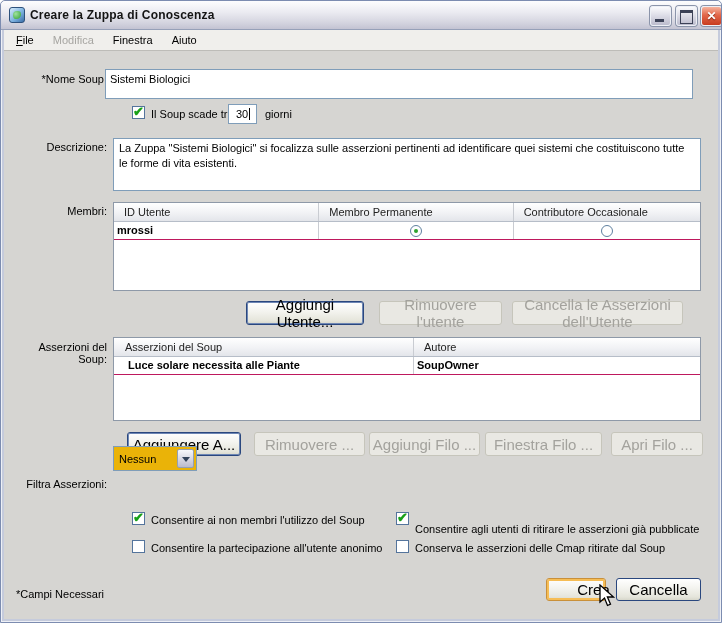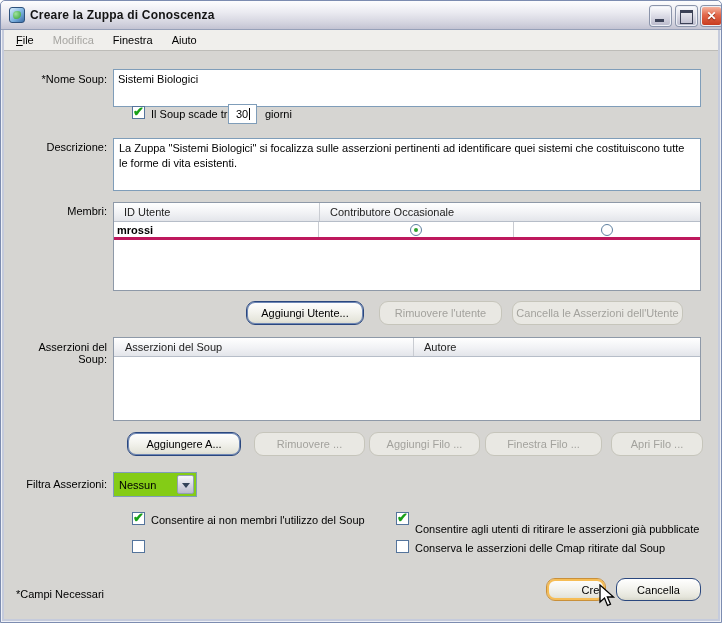--- a/index.html
+++ b/index.html
@@ -55,41 +55,41 @@
   .checkbox{position:absolute;width:13px;height:13px;background:#fff;border:1px solid #54749c;}
   .checkbox.on::after{content:"✔";position:absolute;left:0px;top:-3px;font-size:13px;font-weight:bold;color:#18a018;}
   .radio{width:12px;height:12px;border-radius:50%;border:1px solid #5f80a0;background:#fff;position:relative;}
   .radio.on::after{content:"";position:absolute;left:3px;top:3px;width:4px;height:4px;border-radius:50%;background:#2fa32f;}
   .opt-label{position:absolute;font-size:11px;}
   
   .jtable{position:absolute;background:#fff;border:1px solid #8e99a8;}
   .thead{display:flex;height:19px;background:linear-gradient(180deg,#ffffff 0%,#f1f2f5 55%,#e3e5ea 100%);border-bottom:1px solid #b6bdc8;}
   .hcell{padding:3px 4px 0 10px;border-right:1px solid #c9ccd2;color:#222;overflow:hidden;white-space:nowrap;}
   .hcell:last-child{border-right:none;}
-  .trow{display:flex;height:18px;border-bottom:3px solid #be185d;}
+  .trow{display:flex;height:18px;border-bottom:1px solid #be185d;}
   .tcell{padding:2px 3px 0 3px;border-right:1px solid #c9ccd2;font-weight:bold;overflow:hidden;white-space:nowrap;}
   .tcell:last-child{border-right:none;}
   .tcell.center{display:flex;align-items:center;justify-content:center;padding:0;}
   
-  .btn{position:absolute;height:24px;border-radius:9px;font-size:11px;display:flex;align-items:center;justify-content:center;text-align:center;}
+  .btn{position:absolute;height:24px;border-radius:3px;font-size:15px;display:flex;align-items:center;justify-content:center;text-align:center;}
   .btn-on{
     background:linear-gradient(180deg,#ffffff 0%,#f3f3ee 45%,#e5e5db 85%,#d7d7cb 100%);
     border:1px solid #2a477e;box-shadow:inset 0 0 0 1px #6d86b4;color:#000;
   }
   .btn-off{background:#e9e8e3;border:1px solid #c6c5bb;color:#a3a29d;}
   .btn-hover{
     background:linear-gradient(180deg,#ffffff 0%,#f3f3ee 45%,#e5e5db 85%,#d7d7cb 100%);
     border:1px solid #c9903a;box-shadow:inset 0 0 0 2px #f6bd55;color:#000;padding-left:35px;
   }
   .btn-plain{
     background:linear-gradient(180deg,#ffffff 0%,#f3f3ee 45%,#e5e5db 85%,#d7d7cb 100%);
     border:1px solid #2a477e;color:#000;
   }
   
-  .combo{position:absolute;left:112px;top:471px;width:84px;height:25px;background:#84cc16;border:1px solid #7f9db9;}
+  .combo{position:absolute;left:112px;top:445px;width:84px;height:25px;background:#eab308;border:1px solid #7f9db9;}
   .combo .val{position:absolute;left:5px;top:6px;}
   .combo-arrow{
     position:absolute;right:2px;top:2px;width:17px;height:19px;border-radius:2px;
     background:linear-gradient(180deg,#f7f7fb 0%,#d6d6e2 55%,#bbbbce 100%);
     border:1px solid #93a0b4;
   }
   .combo-arrow::after{content:"";position:absolute;left:4px;top:7px;border-left:4px solid transparent;border-right:4px solid transparent;border-top:5px solid #33425a;}
   .note{position:absolute;left:15px;top:587px;font-size:11px;}
   .cursor-svg{position:absolute;left:597px;top:583px;z-index:50;}
 </style>
@@ -107,40 +107,41 @@
   </div>
 
   <div class="menubar">
     <span class="menu-item menu-file">File</span>
     <span class="menu-item disabled">Modifica</span>
     <span class="menu-item">Finestra</span>
     <span class="menu-item">Aiuto</span>
   </div>
 
   <div class="flabel" style="top:72px;">*Nome Soup:</div>
-  <div class="txt" style="left:112px;top:68px;width:588px;height:38px;">
+  <div class="txt" style="left:104px;top:68px;width:588px;height:30px;">
     <span class="val">Sistemi Biologici</span>
   </div>
 
   <div class="checkbox on" style="left:131px;top:105px;"></div>
   <div class="opt-label" style="left:150px;top:107px;">Il Soup scade tra</div>
   <div class="txt" style="left:227px;top:103px;width:29px;height:20px;">
     <span class="val" style="padding-left:7px;"><span>30</span><span class="caret"></span></span>
   </div>
   <div class="opt-label" style="left:264px;top:107px;">giorni</div>
 
   <div class="flabel" style="top:140px;">Descrizione:</div>
   <div class="txt multiline" style="left:112px;top:137px;width:588px;height:53px;">
     <span class="val">La Zuppa "Sistemi Biologici" si focalizza sulle asserzioni pertinenti ad identificare quei sistemi che costituiscono tutte le forme di vita esistenti.</span>
   </div>
 
   <div class="flabel" style="top:204px;">Membri:</div>
   <div class="jtable" style="left:112px;top:201px;width:588px;height:89px;">
     <div class="thead">
       <div class="hcell" style="width:206px;">ID Utente</div>
+      <div class="hcell" style="width:195px;">Membro Permanente</div>
       <div class="hcell" style="width:187px;">Contributore Occasionale</div>
     </div>
     <div class="trow">
       <div class="tcell" style="width:206px;">mrossi</div>
       <div class="tcell center" style="width:195px;">
         <div class="radio on"></div>
       </div>
       <div class="tcell center" style="width:187px;">
         <div class="radio"></div>
       </div>
@@ -150,20 +151,24 @@
   <div class="btn btn-on" style="left:245px;top:300px;width:118px;">Aggiungi Utente...</div>
   <div class="btn btn-off" style="left:378px;top:300px;width:123px;">Rimuovere l'utente</div>
   <div class="btn btn-off" style="left:511px;top:300px;width:171px;">Cancella le Asserzioni dell'Utente</div>
 
   <div class="flabel" style="top:340px;">Asserzioni del Soup:</div>
   <div class="jtable" style="left:112px;top:336px;width:588px;height:84px;">
     <div class="thead">
       <div class="hcell" style="width:300px;padding-left:11px;">Asserzioni del Soup</div>
       <div class="hcell" style="width:286px;">Autore</div>
     </div>
+    <div class="trow">
+      <div class="tcell" style="width:300px;padding-left:14px;">Luce solare necessita alle Piante</div>
+      <div class="tcell" style="width:286px;">SoupOwner</div>
+    </div>
   </div>
 
   <div class="btn btn-on" style="left:126px;top:431px;width:114px;">Aggiungere A...</div>
   <div class="btn btn-off" style="left:253px;top:431px;width:111px;">Rimuovere ...</div>
   <div class="btn btn-off" style="left:368px;top:431px;width:111px;">Aggiungi Filo ...</div>
   <div class="btn btn-off" style="left:484px;top:431px;width:117px;">Finestra Filo ...</div>
   <div class="btn btn-off" style="left:610px;top:431px;width:92px;">Apri Filo ...</div>
 
   <div class="flabel" style="top:477px;">Filtra Asserzioni:</div>
   <div class="combo">
@@ -171,20 +176,21 @@
     <div class="combo-arrow"></div>
   </div>
 
   <div class="checkbox on" style="left:131px;top:511px;"></div>
   <div class="opt-label" style="left:150px;top:513px;">Consentire ai non membri l'utilizzo del Soup</div>
 
   <div class="checkbox on" style="left:395px;top:511px;"></div>
   <div class="opt-label" style="left:414px;top:513px;margin-top:9px;">Consentire agli utenti di ritirare le asserzioni già pubblicate</div>
 
   <div class="checkbox" style="left:131px;top:539px;"></div>
+  <div class="opt-label" style="left:150px;top:541px;">Consentire la partecipazione all'utente anonimo</div>
 
   <div class="checkbox" style="left:395px;top:539px;"></div>
   <div class="opt-label" style="left:414px;top:541px;">Conserva le asserzioni delle Cmap ritirate dal Soup</div>
 
   <div class="note">*Campi Necessari</div>
   <div class="btn btn-hover" style="left:545px;top:577px;width:60px;height:23px;">Crea</div>
   <div class="btn btn-plain" style="left:615px;top:577px;width:85px;height:23px;">Cancella</div>
 
   <svg class="cursor-svg" width="22" height="24" viewBox="0 0 22 24">
     <path d="M2,1 L2,18 L6.5,14 L9.5,21.5 L12.5,20.2 L9.4,13 L15.5,13 Z" fill="#ffffff" stroke="#000000" stroke-width="1.3"></path>

